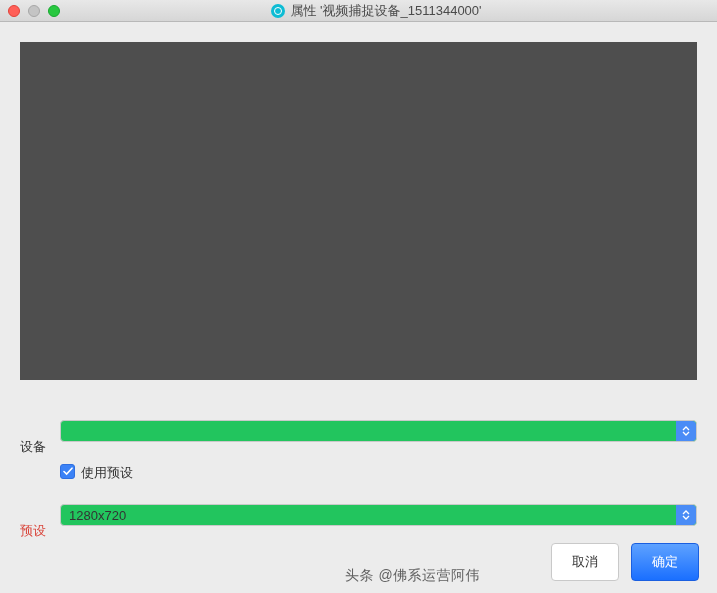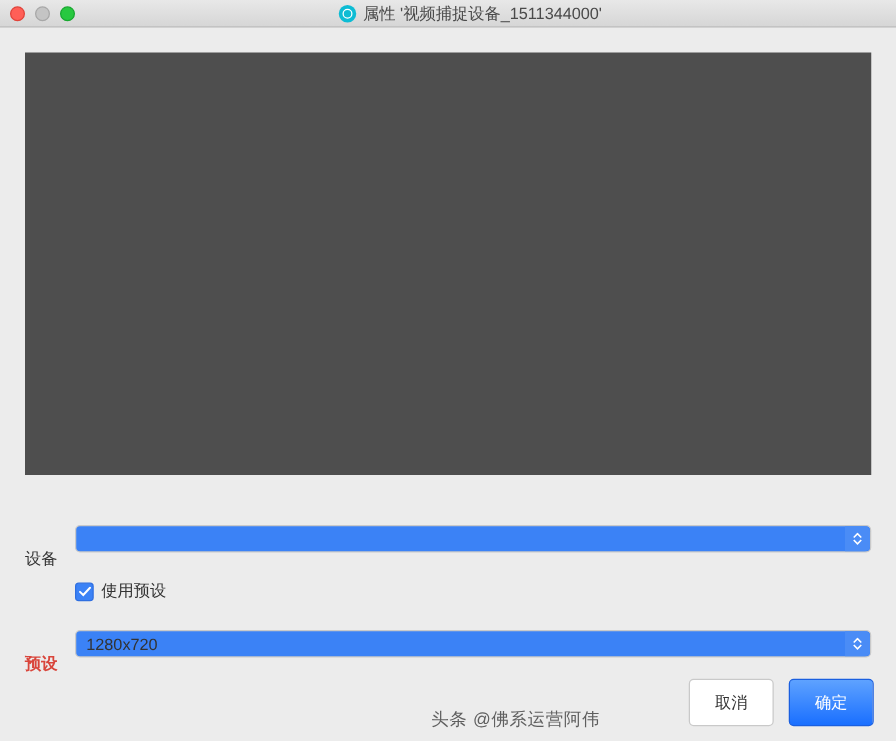--- a/index.html
+++ b/index.html
@@ -77,25 +77,25 @@
       align-items: center;
       margin-bottom: 8px;
     }
     .form-label {
       width: 40px;
       text-align: left;
       font-size: 13px;
       color: #333;
       margin-top: 32px;
     }
-    .form-label.red { color: #d9453b; font-weight: bold; }
+    .form-label.red { color: #d9453b; }
     .select {
       flex: 1;
       height: 22px;
-      background: #3b82f6;
+      background: #22c55e;
       border: 1px solid #c9c9c9;
       border-radius: 4px;
       display: flex;
       align-items: center;
       position: relative;
       padding: 0 26px 0 8px;
       font-size: 13px;
       color: #333;
     }
     .select-arrows {
@@ -106,21 +106,20 @@
       border-top-right-radius: 4px;
       border-bottom-right-radius: 4px;
       display: flex;
       flex-direction: column;
       align-items: center;
       justify-content: center;
     }
     .select-arrows svg { display: block; }
     .checkbox-row {
       display: flex;
-      align-items: center;
       margin-left: 40px;
       margin-bottom: 8px;
       gap: 6px;
     }
     .checkbox {
       width: 15px; height: 15px;
       border-radius: 3px;
       display: flex;
       align-items: center;
       justify-content: center;

